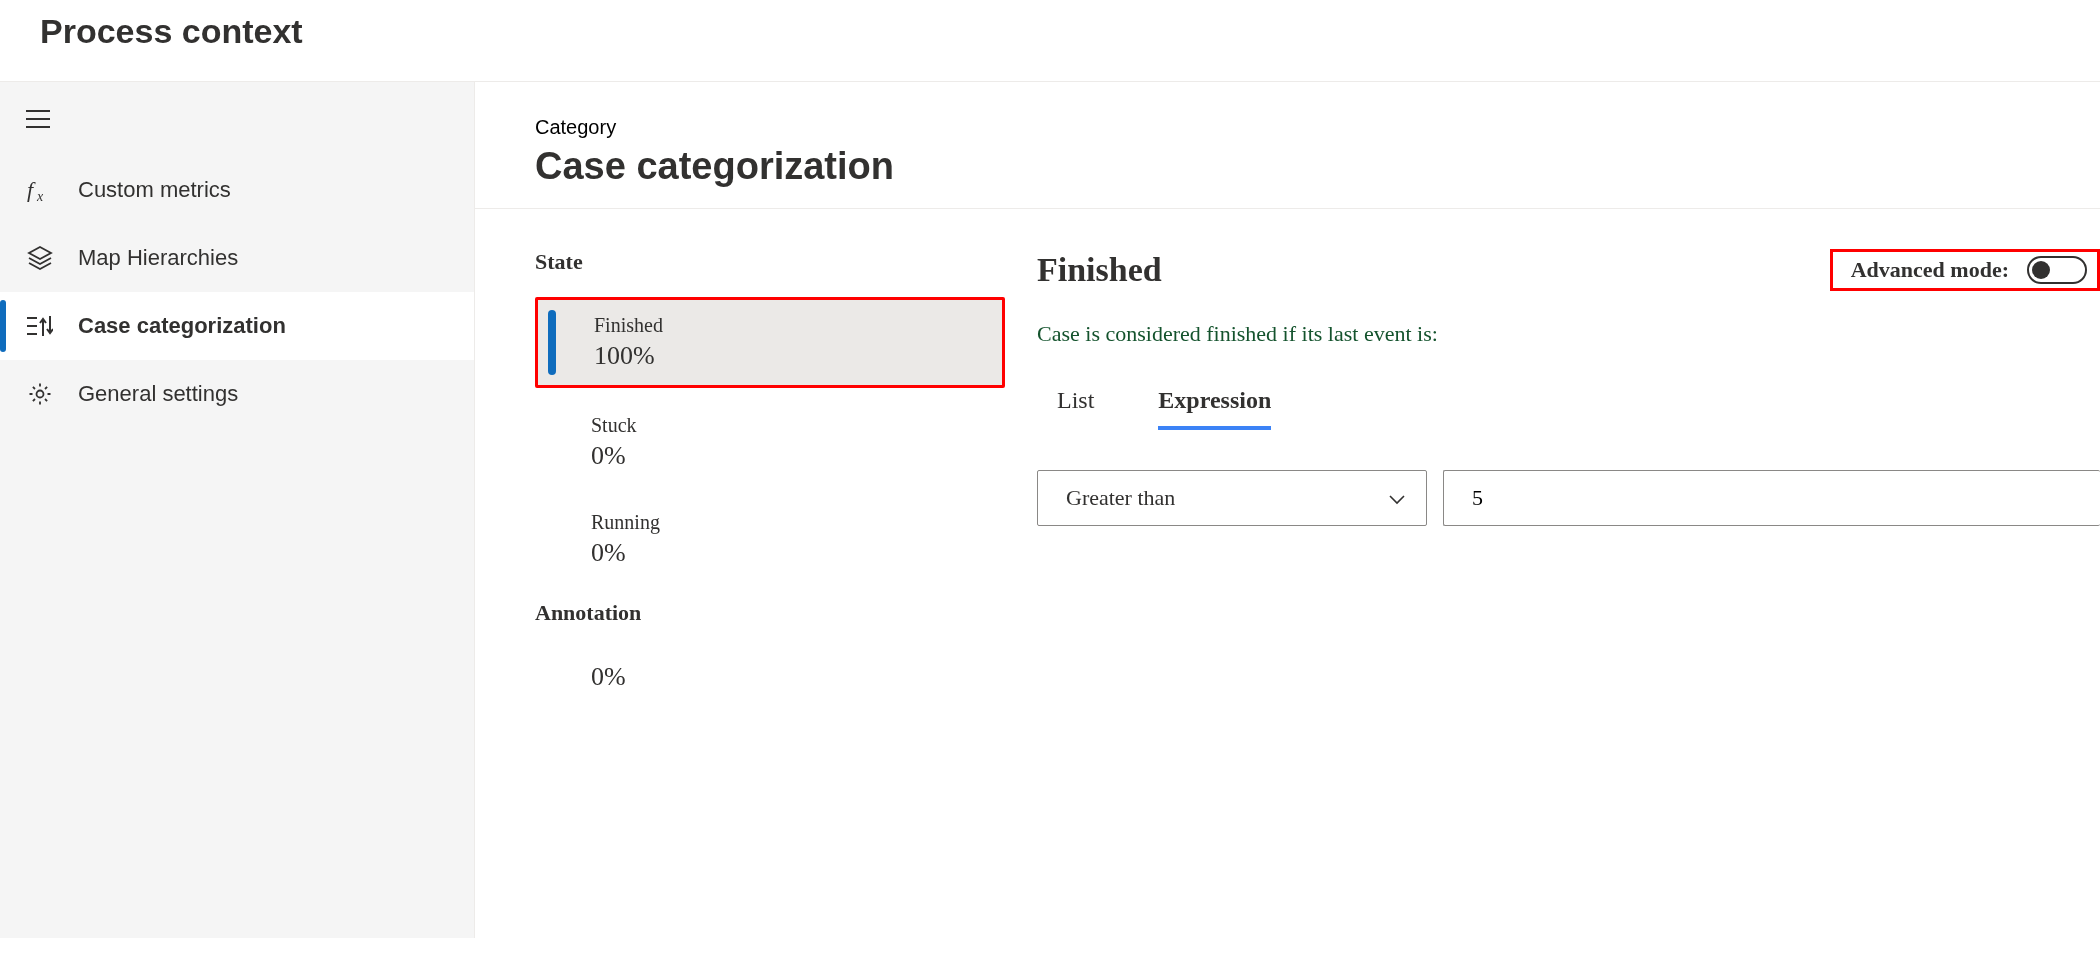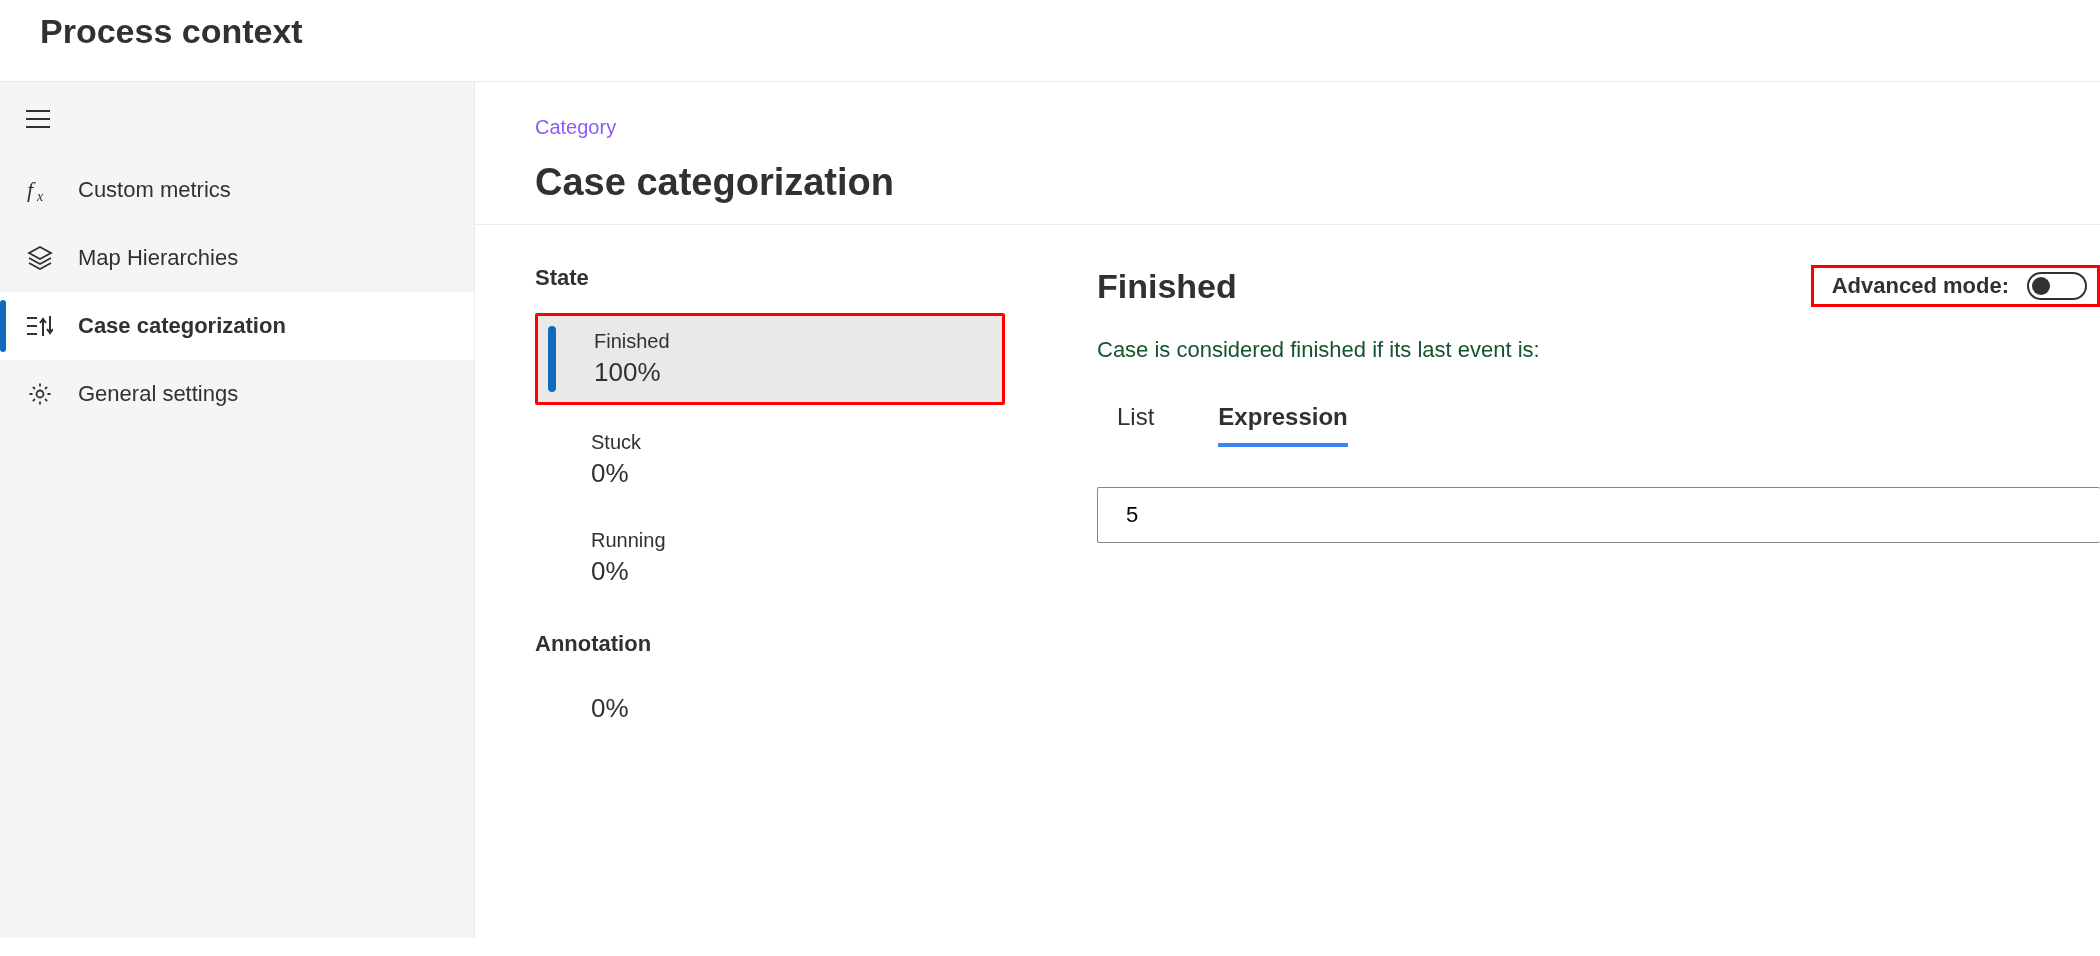--- a/index.html
+++ b/index.html
@@ -58,37 +58,38 @@
     width: 6px;
     background: #0f6cbd;
     border-radius: 3px;
   }
   .main {
     flex: 1;
     padding: 34px 0 0 60px;
   }
   .category-label {
     font-size: 20px;
-    color: #8b5cf6;
-    margin-bottom: 22px;
+    color: #000000;
+    margin-bottom: 6px;
   }
   .category-title {
     font-size: 38px;
     font-weight: 600;
     margin-bottom: 20px;
   }
   .main-divider {
     border: none;
     border-top: 1px solid #edebe9;
     margin-bottom: 40px;
     margin-left: -60px;
   }
   .main-columns {
     display: flex;
-    gap: 92px;
+    gap: 32px;
+    font-family: Liberation Serif, serif;
   }
   .left-col { width: 470px; }
   .right-col { flex: 1; padding-right: 0; }
   .section-label {
     font-size: 22px;
     font-weight: 600;
     margin-bottom: 22px;
   }
   .state-card {
     padding: 14px 20px 14px 56px;
@@ -283,21 +284,21 @@
         </div>
         <div class="state-card">
           <div class="state-name">Stuck</div>
           <div class="state-value">0%</div>
         </div>
         <div class="state-card">
           <div class="state-name">Running</div>
           <div class="state-value">0%</div>
         </div>
 
-        <div class="section-label" style="margin-top:30px;">Annotation</div>
+        <div class="section-label" style="margin-top:18px;">Annotation</div>
 
         <div class="state-card">
           <div class="state-value">0%</div>
         </div>
       </div>
 
       <div class="right-col">
         <div class="right-header">
           <div class="right-title">Finished</div>
           <div class="adv-mode-box">
@@ -307,18 +308,26 @@
         </div>
 
         <div class="right-desc">Case is considered finished if its last event is:</div>
 
         <div class="tabs">
           <div class="tab">List</div>
           <div class="tab active">Expression</div>
         </div>
 
         <div class="form-row">
+          <div class="select-box">
+            <span>Greater than</span>
+            <span>
+              <svg width="18" height="12" viewBox="0 0 18 12">
+                  <polyline points="2,3 9,10 16,3" fill="none" stroke="#323130" stroke-width="1.6"></polyline>
+                </svg>
+            </span>
+          </div>
           <input class="input-box" type="text" value="5" style="">
         </div>
       </div>
     </div>
   </div>
 </div>
 
 </body></html>

